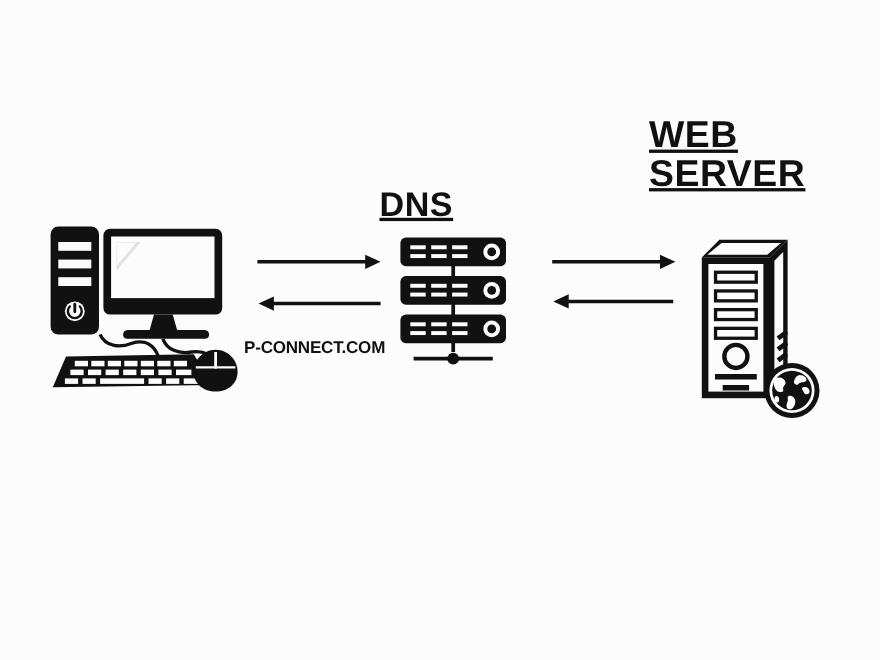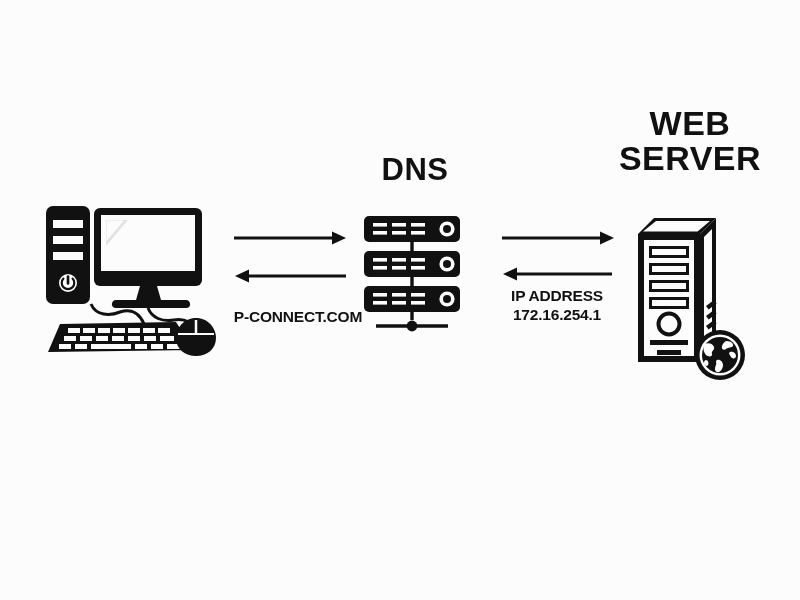--- a/index.html
+++ b/index.html
@@ -12,39 +12,40 @@
     position:relative;
   }
   #stage{position:absolute;left:0;top:0;width:800px;height:600px;}
   .node{position:absolute;}
 
   .title{
     position:absolute;
     font-weight:bold;
     letter-spacing:0.5px;
     color:#111111;
-    text-align:center;
+    text-align:left;
     line-height:1.04;
     white-space:pre-line;
+    text-decoration:underline;
   }
   #user-title{left:55px;top:152px;width:180px;font-size:33px;}
-  #dns-title{left:345px;top:154px;width:140px;font-size:31px;}
+  #dns-title{left:345px;top:170px;width:140px;font-size:31px;}
   #web-title{left:590px;top:106px;width:200px;font-size:34px;}
 
   .edge-label{
     position:absolute;
     font-weight:bold;
     font-size:15.5px;
     text-align:center;
     color:#111111;
     line-height:1.22;
     letter-spacing:-0.2px;
     white-space:pre-line;
   }
-  #dns-label{left:212px;top:308px;width:172px;}
+  #dns-label{left:200px;top:308px;width:172px;}
   #ip-label{left:482px;top:287px;width:150px;font-size:15.5px;}
 
   svg{display:block;overflow:visible;}
   .ink{fill:#111111;}
   .stroke{stroke:#111111;fill:none;}
 </style>
 </head>
 <body>
 
 <div id="stage">
@@ -190,22 +191,20 @@
         <path class="stroke" d="M2 10 H101" stroke-width="3.2"></path>
         <path class="ink" d="M100 3.5 L114 10 L100 16.5 Z"></path>
       </g>
       <g>
         <path class="stroke" d="M16 46 H112" stroke-width="3.2"></path>
         <path class="ink" d="M17 39.5 L3 46 L17 52.5 Z"></path>
       </g>
     </svg>
   </div>
 
-  <div class="edge-label" id="ip-label">IP ADDRESS
-172.16.254.1</div>
 
   <div class="title" id="web-title">WEB
 SERVER</div>
 
   <div class="node" id="web-icon" style="left:620px;top:212px;">
     <svg width="130" height="180" viewBox="0 0 130 180">
 
       <path class="ink" d="M18 22 L34 6 L96 6 L80 22 Z"></path>
       <path d="M23 19.5 L36 9 L90 9 L77.5 19.5 Z" fill="#fcfcfc"></path>
 

